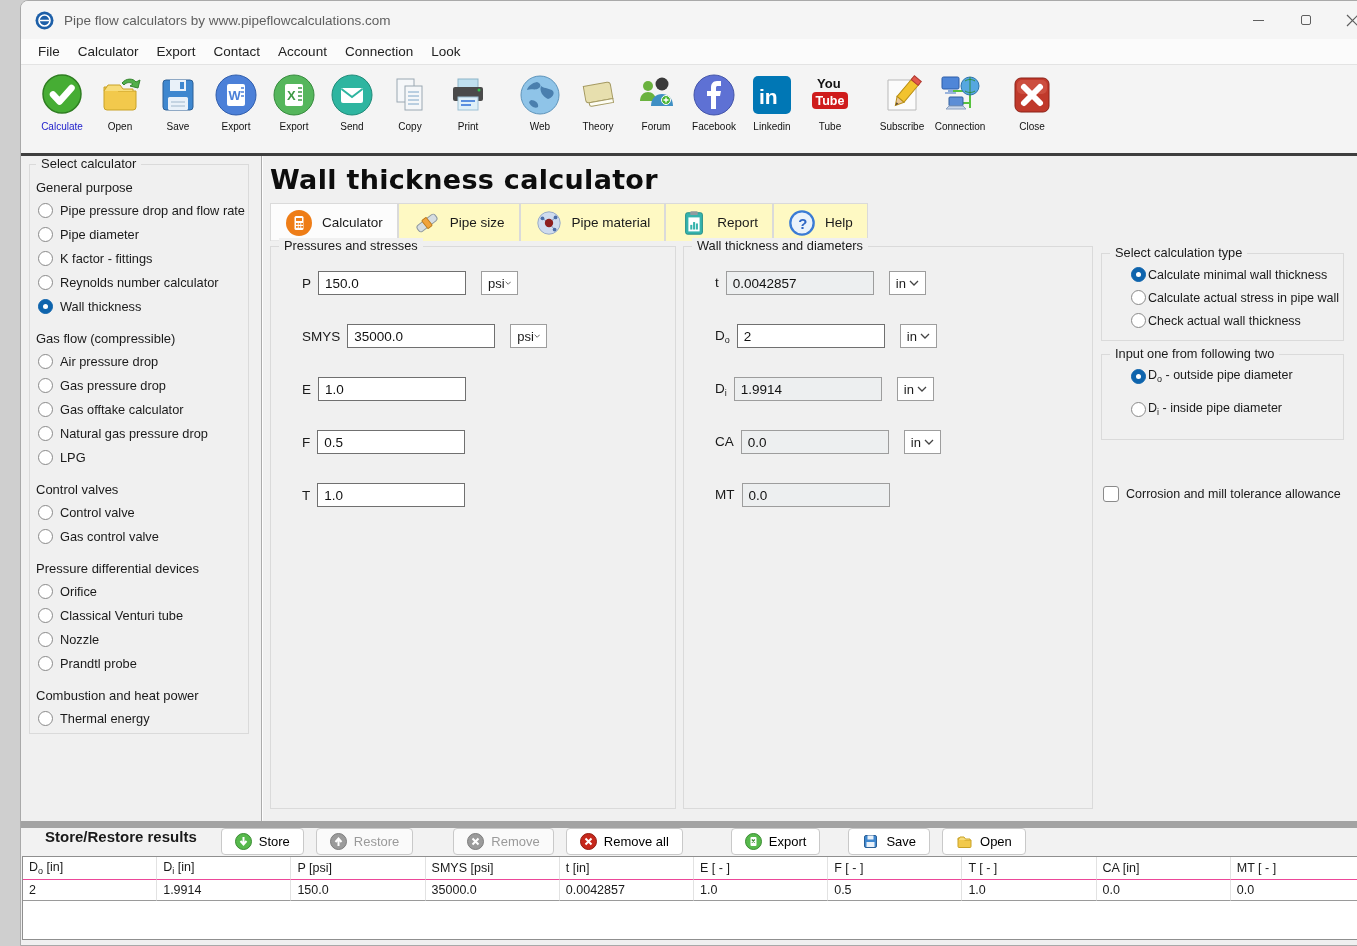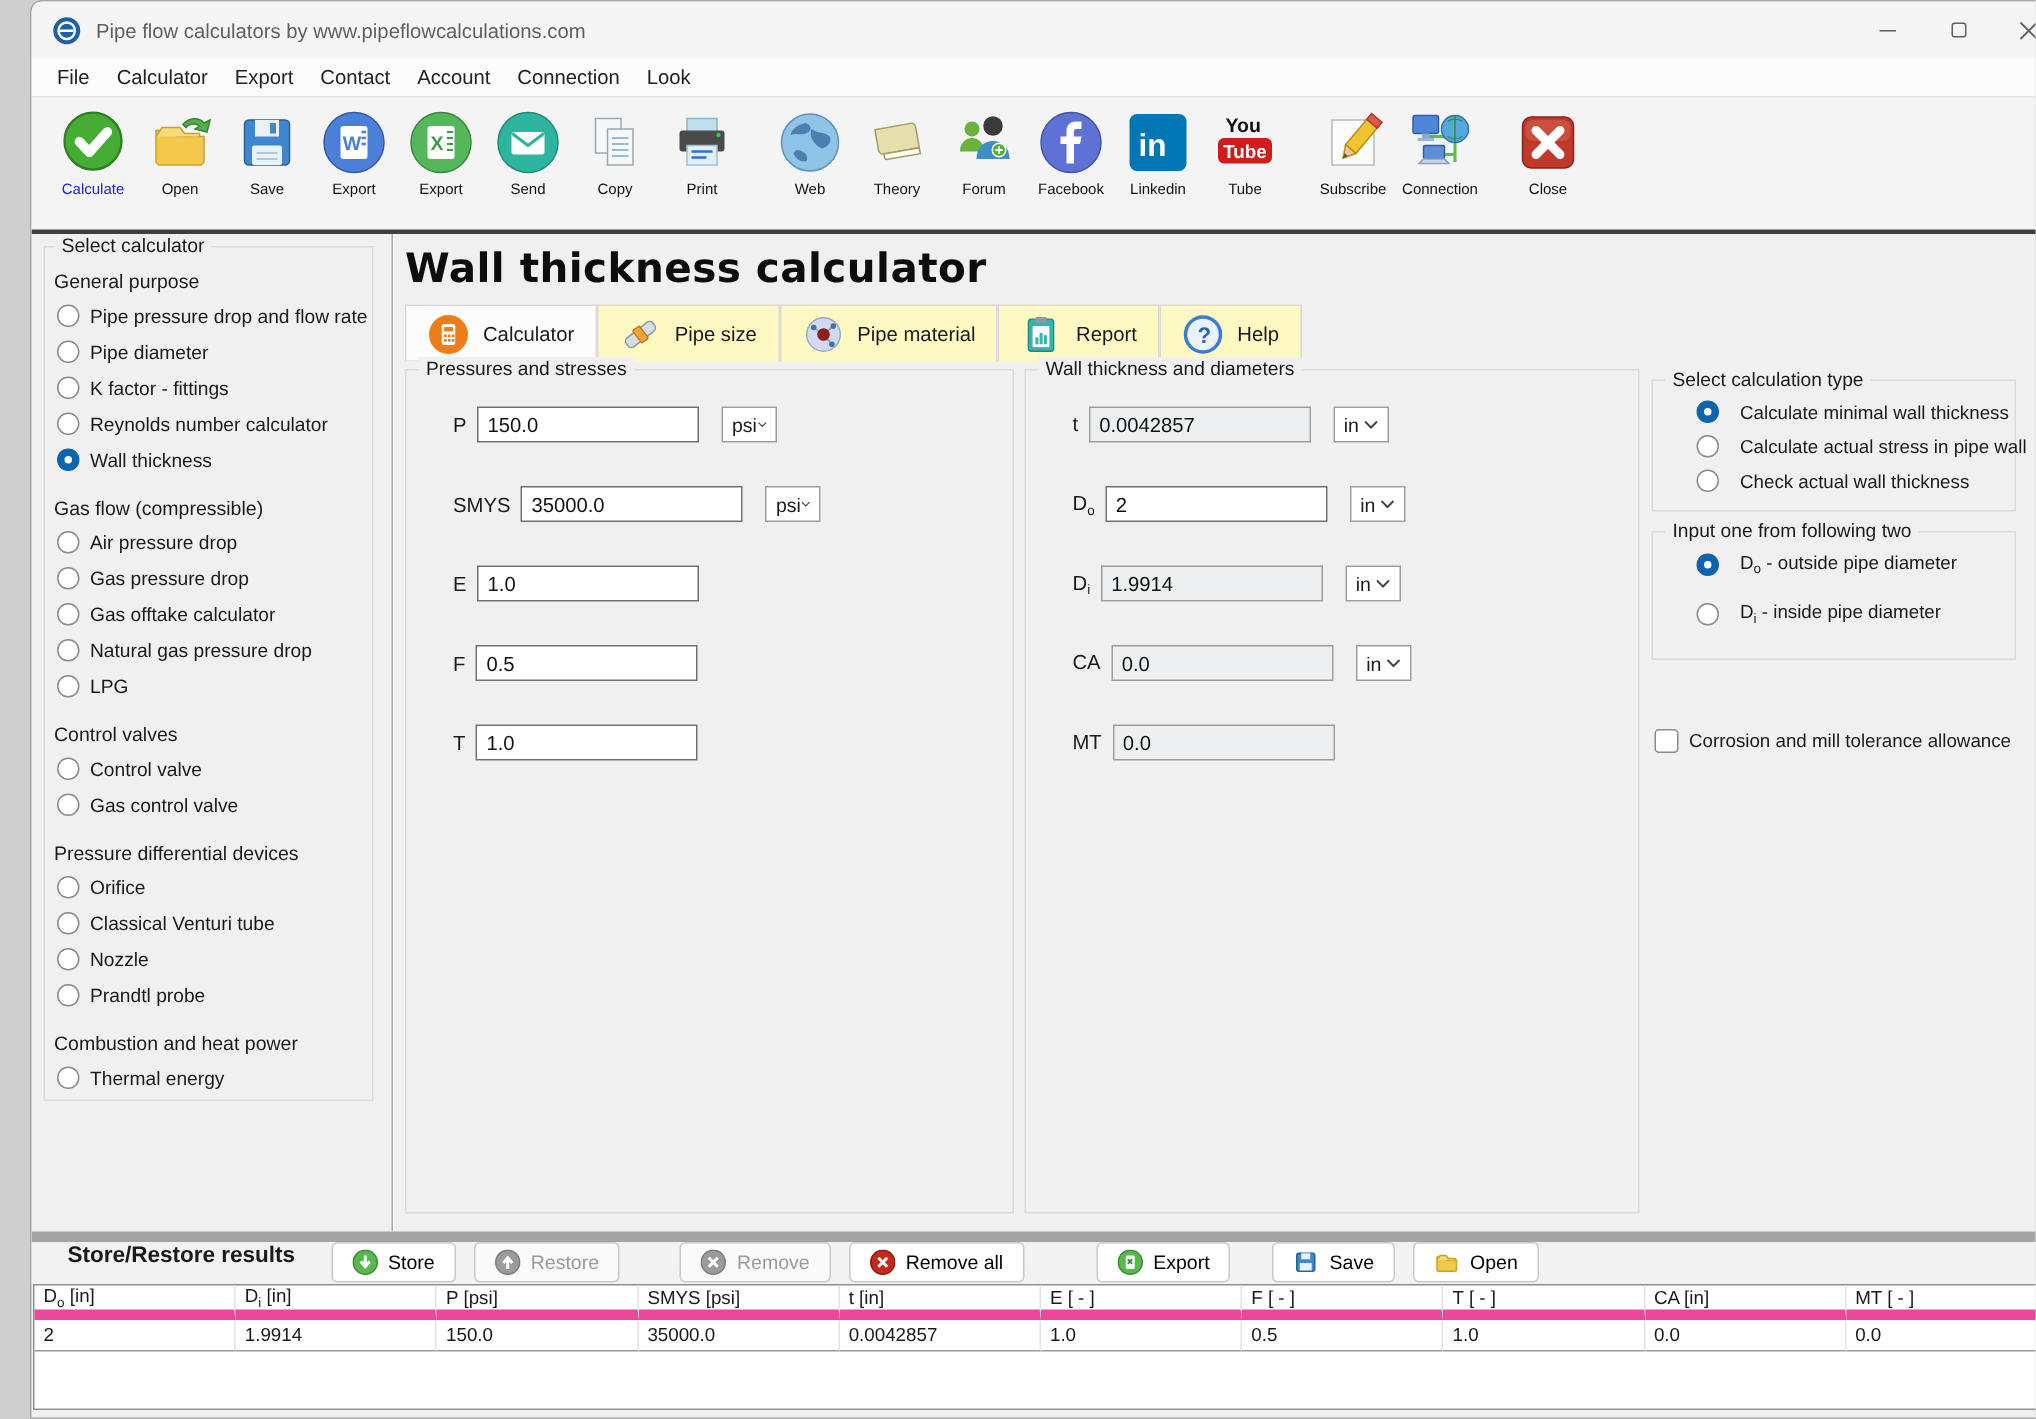--- a/index.html
+++ b/index.html
@@ -56,38 +56,38 @@
   .frow { display:flex; align-items:center; margin:0 0 29px 10px; }
   .frow.first { margin-top:24px; }
   .flabel { font-size:13.5px; margin-right:7px; white-space:nowrap; }
   sub { font-size:9px; vertical-align:-3px; }
   .tin { height:24px; width:148px; border:1px solid #707070; background:#fff; padding:0 6px;
          font-family:"Liberation Sans",sans-serif; font-size:13.5px; color:#111; }
   .tin.ro { background:#edeff0; border-color:#9d9d9d; }
   .unit { width:37px; height:24px; border:1px solid #9d9d9d; background:#fff; margin-left:15px;
           display:flex; align-items:center; justify-content:space-between; padding:0 6px; font-size:13px; }
   .chev { width:10px; height:6px; }
-  .rrow { display:flex; align-items:center; gap:14px; margin:0 0 8px 8px; font-size:12.5px; white-space:nowrap;text-align:center; }
+  .rrow { display:flex; align-items:center; gap:2px; margin:0 0 8px 8px; font-size:12.5px; white-space:nowrap;text-align:center; }
   .rrow.first { margin-top:13px; }
   .rrow.spread { margin-bottom:17px; }
   .cbrow { position:absolute; left:835px; top:330px; display:flex; align-items:center; gap:7px; font-size:12.5px; white-space:nowrap; }
   .checkbox { width:16px; height:16px; border:1px solid #8a8a8a; border-radius:3px; background:#fff; flex:none; }
   
   .storebar { position:absolute; left:0; top:820px; width:1344px; height:35px; background:#f2f2f2;
               border-top:7px solid #a3a3a3; display:flex; align-items:flex-start; padding-left:24px; }
   .sb-title { font-weight:bold; font-size:15px; }
   .sbtn { display:flex; align-items:center; gap:7px; background:#fff; border:1px solid #c9c9c9; border-radius:4px;
           height:27px; padding:0 13px; font-size:13px; white-space:nowrap; }
   .sbtn svg { width:17px; height:17px; }
   .sbtn.disabled { color:#9a9a9a; background:#fafafa; }
   
   .rtable { position:absolute; left:1px; top:855px; width:1344px; height:84px; background:#fff; border:1px solid #8f8f8f; }
   .trow { display:grid; grid-template-columns:repeat(10,1fr); }
   .th { height:23px; display:flex; align-items:center; padding-left:6px; font-size:12.5px;
-        border-right:1px solid #e2e2e2; border-bottom:7px solid #ec4899; white-space:nowrap; }
+        border-right:1px solid #e2e2e2; border-bottom:1px solid #ec4899; white-space:nowrap; }
   .td { height:21px; display:flex; align-items:center; padding-left:6px; font-size:12.5px;
         border-right:1px solid #e2e2e2; border-bottom:1px solid #9a9a9a; white-space:nowrap; }
   
   .vscroll { position:absolute; right:0; top:63px; bottom:0; width:13px; background:#f1f1f1; }
   .vthumb { position:absolute; right:2px; top:8px; width:9px; height:835px; background:#7b7b7b; }
 </style>
 </head>
 <body>
 
 <div class="win">

